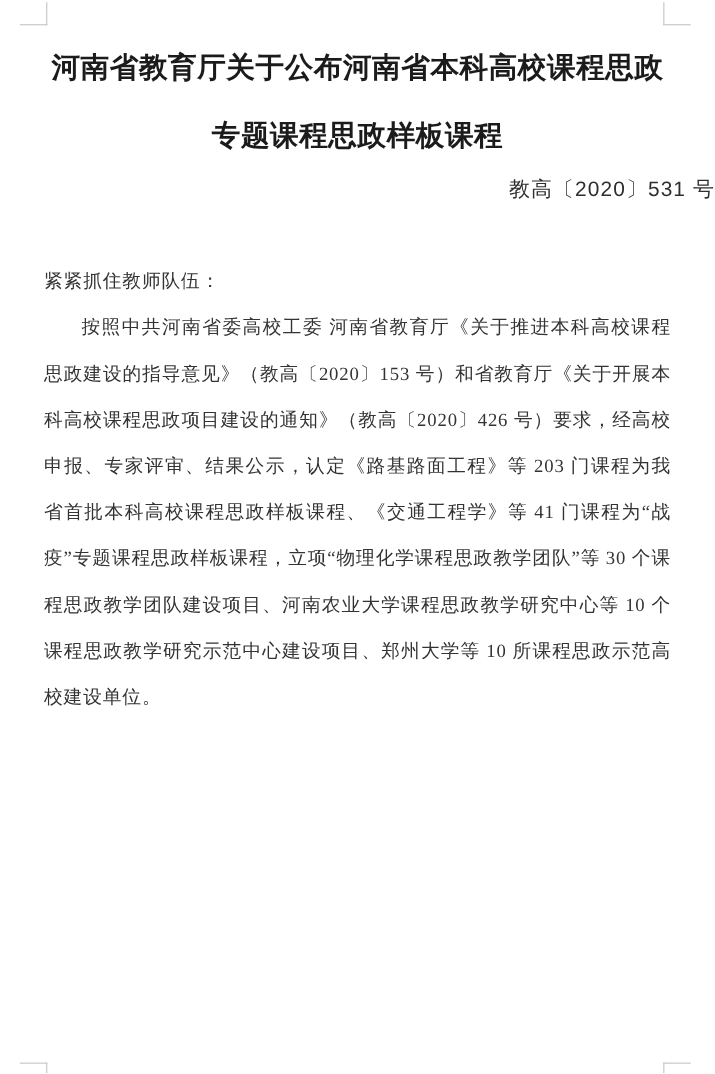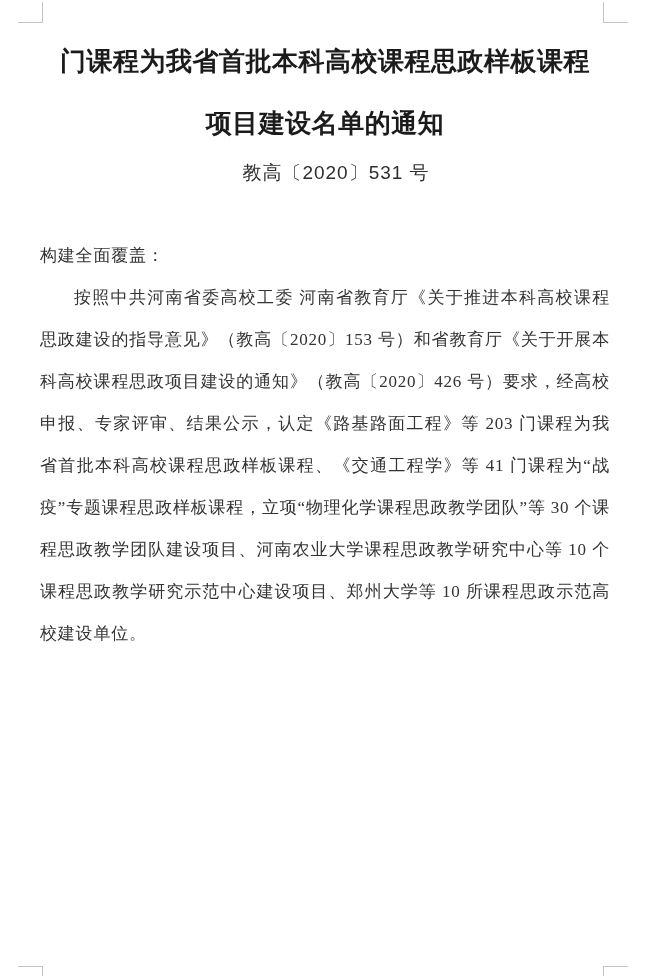--- a/index.html
+++ b/index.html
@@ -35,21 +35,21 @@
     font-weight: bold;
     font-size: 26px;
     line-height: 62px;
     color: #1b1b1b;
     letter-spacing: 0.5px;
   }
   .title .title-line { display: block; }
 
   .doc-number {
     margin-top: 6px;
-    text-align: center;
+    text-align: right;
     font-family: "Liberation Sans", sans-serif;
     font-size: 19px;
     line-height: 26px;
     color: #2e2e2e;
     letter-spacing: 1px;
     padding-left: 22px;
   }
 
   .doc-body {
     margin: 49px 40px 0 40px;
@@ -67,24 +67,24 @@
 <body>
 
 <div class="page">
 
   <div class="corner corner-tl"></div>
   <div class="corner corner-tr"></div>
   <div class="corner corner-bl"></div>
   <div class="corner corner-br"></div>
 
   <h1 class="title">
-    <span class="title-line">门课程为我省首批本科高校课程思政样板课程</span>
-    <span class="title-line">项目建设名单的通知</span>
+    <span class="title-line">河南省教育厅关于公布河南省本科高校课程思政</span>
+    <span class="title-line">专题课程思政样板课程</span>
   </h1>
 
   <div class="doc-number">教高〔2020〕531 号</div>
 
   <div class="doc-body">
-    <p class="salutation">构建全面覆盖：</p>
+    <p class="salutation">紧紧抓住教师队伍：</p>
     <p class="para">按照中共河南省委高校工委 河南省教育厅《关于推进本科高校课程思政建设的指导意见》（教高〔2020〕153 号）和省教育厅《关于开展本科高校课程思政项目建设的通知》（教高〔2020〕426 号）要求，经高校申报、专家评审、结果公示，认定《路基路面工程》等 203 门课程为我省首批本科高校课程思政样板课程、《交通工程学》等 41 门课程为“战疫”专题课程思政样板课程，立项“物理化学课程思政教学团队”等 30 个课程思政教学团队建设项目、河南农业大学课程思政教学研究中心等 10 个课程思政教学研究示范中心建设项目、郑州大学等 10 所课程思政示范高校建设单位。</p>
   </div>
 
 </div>
 
 </body></html>

